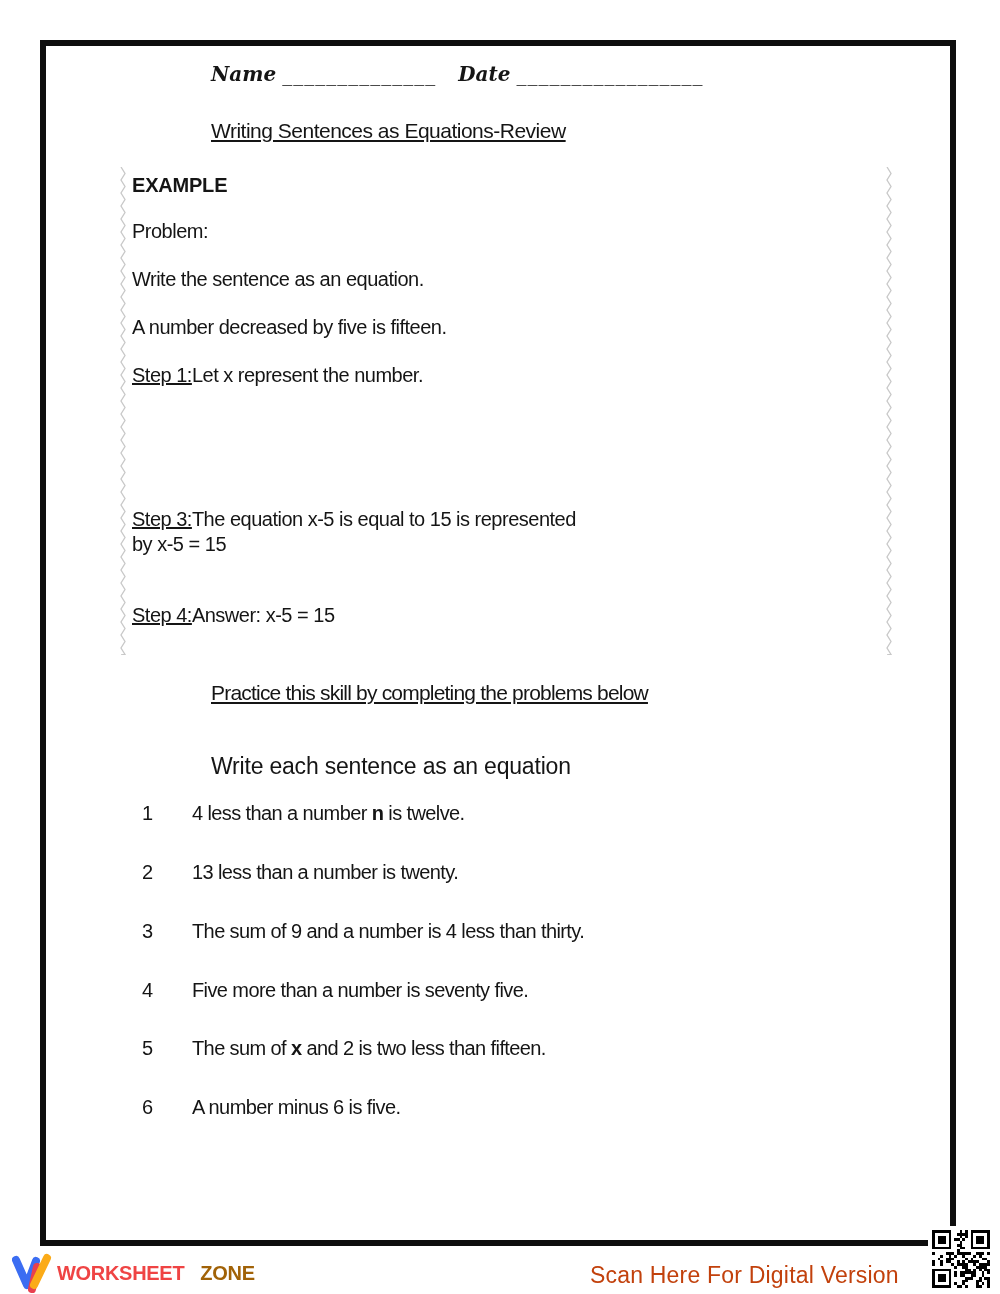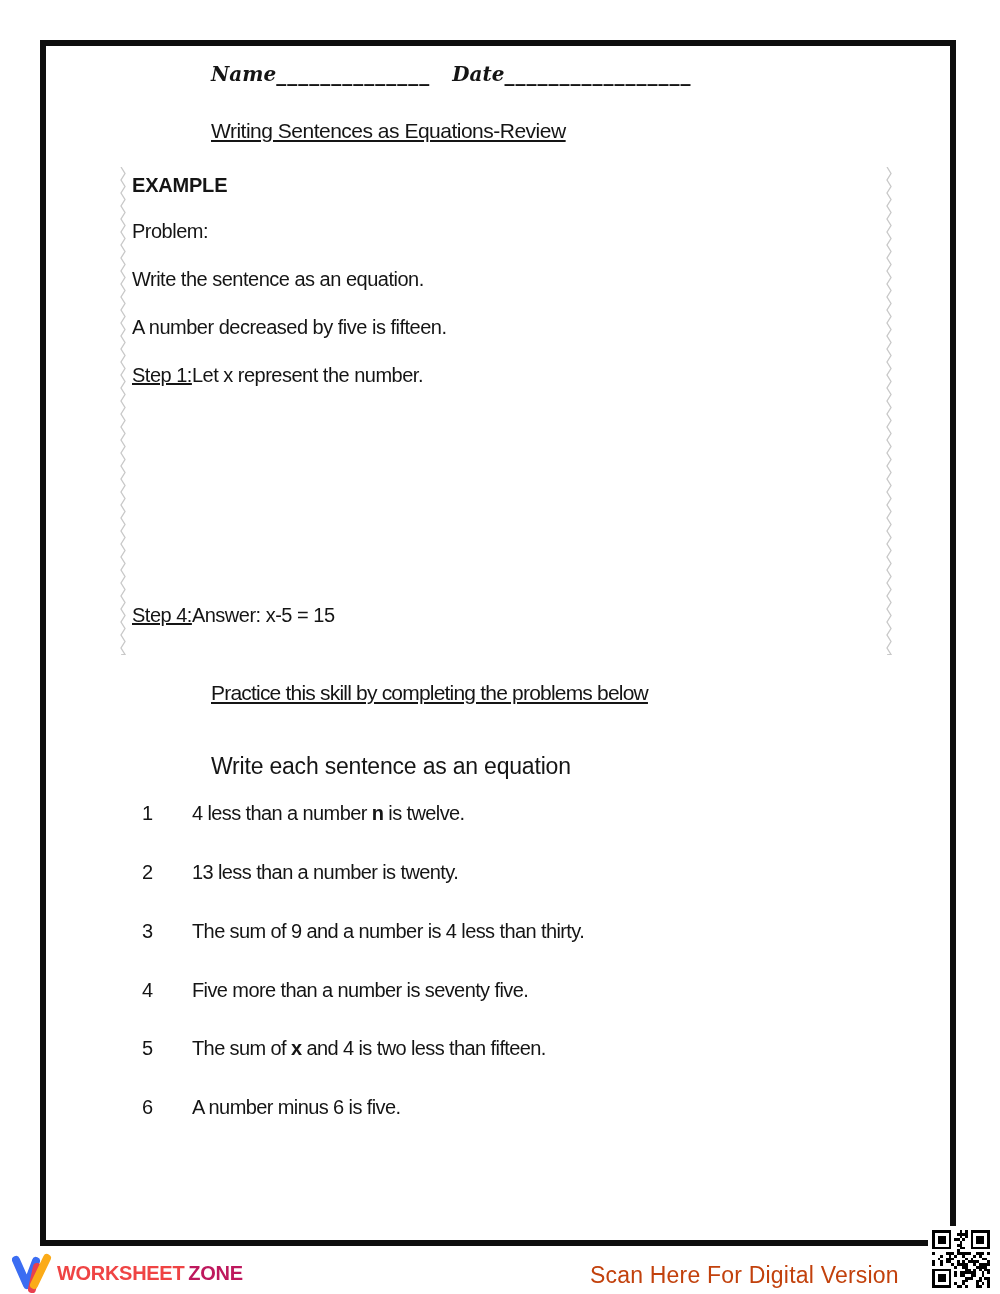--- a/index.html
+++ b/index.html
@@ -4,38 +4,38 @@
 <style>
   html,body{margin:0;padding:0}
   body{
     width:1000px;height:1294px;position:relative;background:#ffffff;
     font-family:"Liberation Sans",sans-serif;color:#151515;overflow:hidden;
   }
   .abs{position:absolute}
   .frame{left:40px;top:40px;width:904px;height:1194px;border:6px solid #0e0e0e}
   .nameRow{left:211px;top:62px;white-space:nowrap}
   .hand{font-family:"DejaVu Serif",serif;font-style:italic;font-weight:600;font-size:20px}
-  .blank{margin-left:0;margin-right:22px;letter-spacing:1px;font-weight:700}
+  .blank{margin-left:6px;margin-right:22px;letter-spacing:1px;font-weight:400}
   .title{left:211px;top:119px;font-size:21px;letter-spacing:-0.5px;text-decoration:underline;white-space:nowrap}
   .exBox{left:120px;top:167px;width:773px;height:488px}
   .zz{position:absolute;overflow:hidden}
   .zzt{left:0;top:0;right:0;height:7px}
   .zzb{left:0;bottom:0;right:0;height:7px}
   .zzl{left:0;top:0;bottom:0;width:7px}
   .zzr{right:0;top:0;bottom:0;width:7px}
   .exLine{position:absolute;left:12px;font-size:20px;letter-spacing:-0.5px;line-height:25px;white-space:nowrap}
   .exHead{font-weight:bold;letter-spacing:-0.2px}
   .stepLabel{text-decoration:underline}
   .pHead{left:211px;top:681px;font-size:21px;letter-spacing:-0.8px;text-decoration:underline;white-space:nowrap}
   .pSub{left:211px;top:753px;font-size:23px;letter-spacing:-0.2px;white-space:nowrap}
   .prob{position:absolute;left:142px;font-size:20px;letter-spacing:-0.6px;line-height:25px;white-space:nowrap}
   .prob .num{display:inline-block;width:50px;letter-spacing:0}
   .brand{left:57px;top:1262px;font-size:20px;font-weight:bold;letter-spacing:-0.3px;white-space:nowrap}
   .bBlue{color:#ef4444}
-  .bOrange{color:#be185d;margin-left:4px}
+  .bOrange{color:#a16207;margin-left:16px}
   .scan{left:590px;top:1262px;font-size:23px;color:#c2410c;letter-spacing:0.2px;white-space:nowrap}
   .qrBox{left:928px;top:1226px;width:66px;height:66px;background:#ffffff;z-index:5;
          display:flex;align-items:center;justify-content:center}
   .logoMark{left:12px;top:1252px}
   b{font-weight:bold}
 </style>
 </head>
 <body>
 
 <div class="abs frame"></div>
@@ -57,20 +57,24 @@
       </svg></div>
 
   <div class="exLine exHead" style="top:6px">EXAMPLE</div>
   <div class="exLine" style="top:52px">Problem:</div>
   <div class="exLine" style="top:100px">Write the sentence as an equation.</div>
   <div class="exLine" style="top:148px">A number decreased by five is fifteen.</div>
 
   <div class="exLine" style="top:196px">
     <span class="stepLabel">Step 1:</span><span>Let x represent the number.</span>
   </div>
+  <div class="exLine" style="top:340px">
+    <span class="stepLabel">Step 3:</span><span>The equation x-5 is equal to 15 is represented</span>
+    <div>by x-5 = 15</div>
+  </div>
   <div class="exLine" style="top:436px">
     <span class="stepLabel">Step 4:</span><span>Answer: x-5 = 15</span>
   </div>
 </div>
 
 <div class="abs pHead">Practice this skill by completing the problems below</div>
 <div class="abs pSub">Write each sentence as an equation</div>
 
 <div class="abs prob" style="top:801px">
   <span class="num">1</span><span><span>4 less than a number </span><b>n</b><span> is twelve.</span></span>
@@ -78,21 +82,21 @@
 <div class="abs prob" style="top:860px">
   <span class="num">2</span><span><span>13 less than a number is twenty.</span><b></b><span></span></span>
 </div>
 <div class="abs prob" style="top:919px">
   <span class="num">3</span><span><span>The sum of 9 and a number is 4 less than thirty.</span><b></b><span></span></span>
 </div>
 <div class="abs prob" style="top:978px">
   <span class="num">4</span><span><span>Five more than a number is seventy five.</span><b></b><span></span></span>
 </div>
 <div class="abs prob" style="top:1036px">
-  <span class="num">5</span><span><span>The sum of </span><b>x</b><span> and 4 is two less than fifteen.</span></span>
+  <span class="num">5</span><span><span>The sum of </span><b>x</b><span> and 2 is two less than fifteen.</span></span>
 </div>
 <div class="abs prob" style="top:1095px">
   <span class="num">6</span><span><span>A number minus 6 is five.</span><b></b><span></span></span>
 </div>
 
 <svg class="abs logoMark" width="40" height="42" viewBox="0 0 40 42">
   <path d="M4 8 L15 33 L24 9" fill="none" stroke="#3b6df2" stroke-width="8" stroke-linecap="round" stroke-linejoin="round"></path>
   <path d="M25 15 L20 37" fill="none" stroke="#e8404f" stroke-width="8" stroke-linecap="round"></path>
   <path d="M35 6 L22 33" fill="none" stroke="#fbab18" stroke-width="8" stroke-linecap="round"></path>
 </svg>

